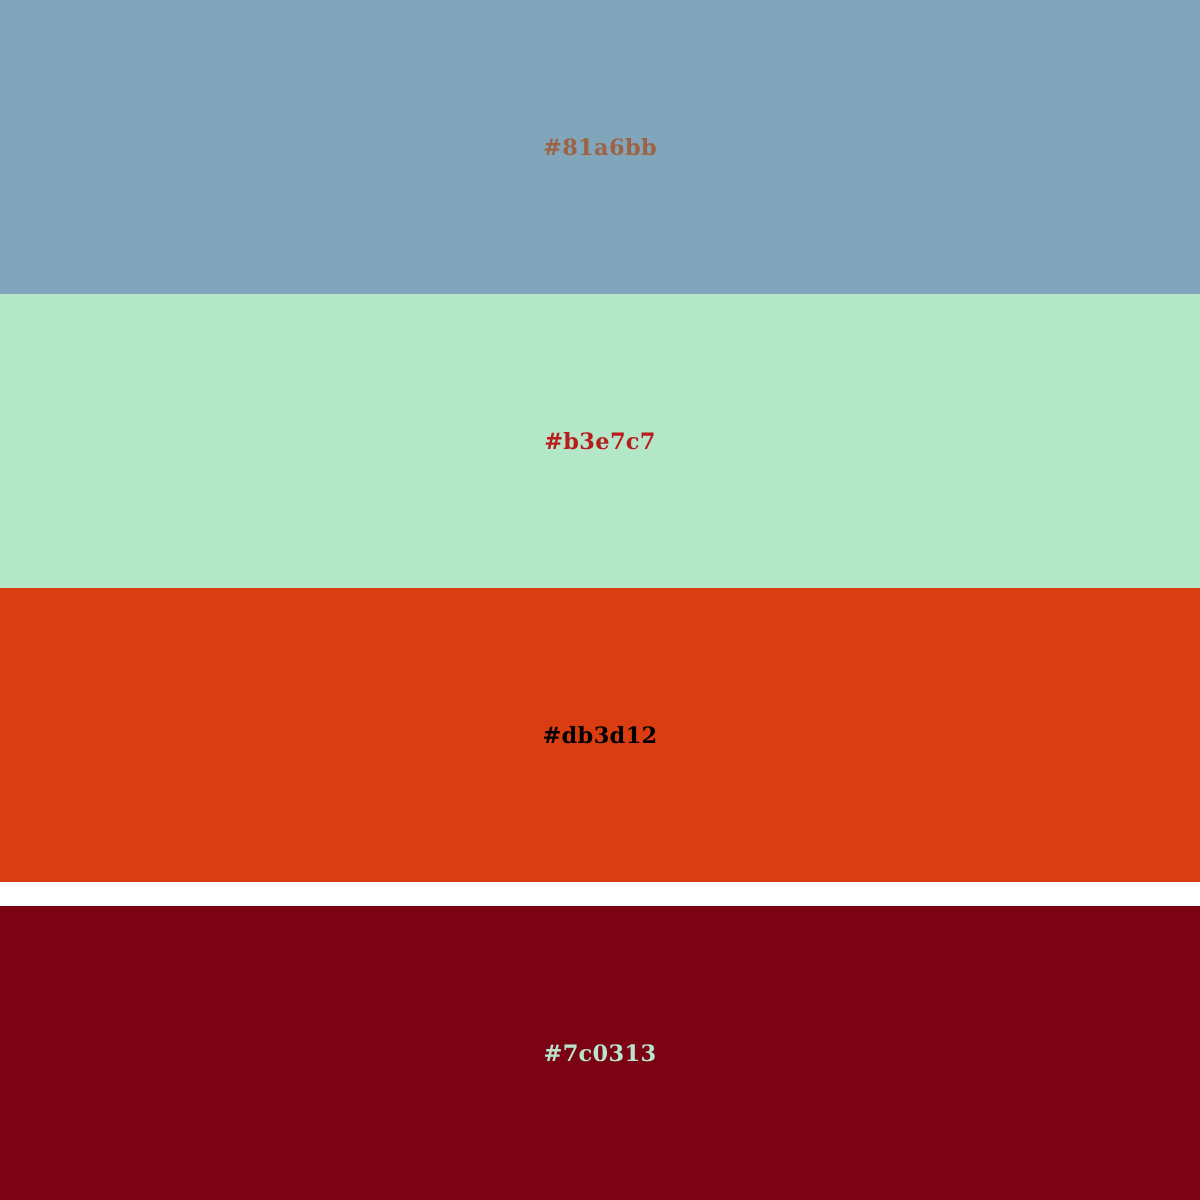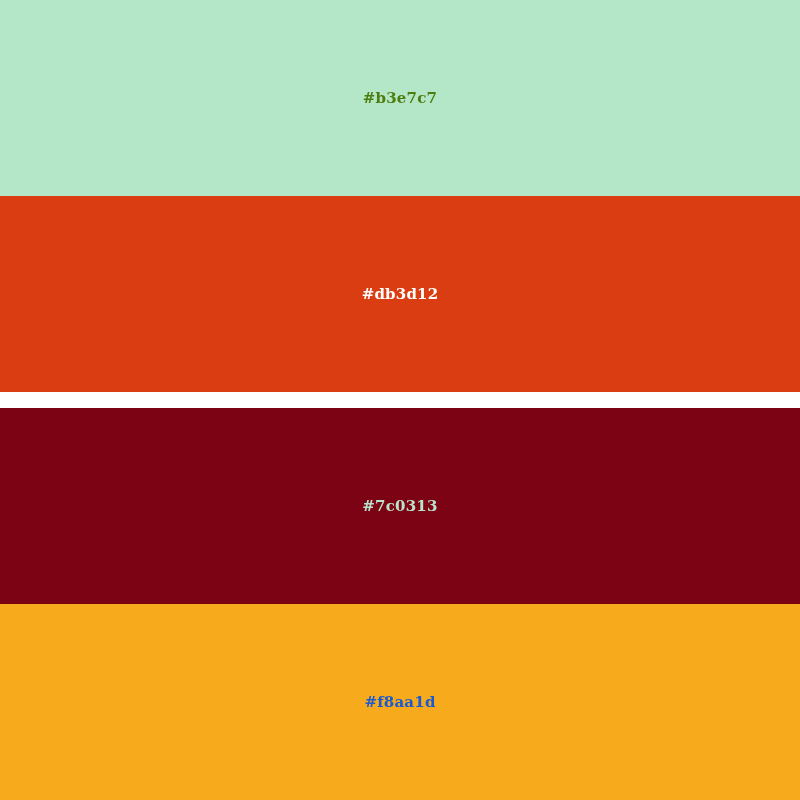--- a/index.html
+++ b/index.html
@@ -35,31 +35,31 @@
     line-height: 1;
     white-space: nowrap;
     user-select: none;
   }
 </style>
 </head>
 <body>
 
 <div id="swatch-stack">
 
+  <div class="swatch-band" style="background-color: rgb(129, 166, 187);">
+    <span class="swatch-label" style="color: rgb(156, 100, 69);">#81a6bb</span>
+  </div>
 
   <div class="swatch-band" style="background-color: rgb(179, 231, 199);">
-    <span class="swatch-label" style="color: #4d7c0f;">#b3e7c7</span>
+    <span class="swatch-label" style="color: #b91c1c;">#b3e7c7</span>
   </div>
 
 
   <div class="swatch-band" style="background-color: rgb(219, 61, 18);">
-    <span class="swatch-label" style="color: #ffffff;">#db3d12</span>
+    <span class="swatch-label" style="color: #000000;">#db3d12</span>
   </div>
 
   <div class="swatch-band" style="background-color: rgb(124, 3, 19); margin-top: 16px;">
     <span class="swatch-label" style="color: rgb(184, 227, 205);">#7c0313</span>
   </div>
 
-  <div class="swatch-band" style="background-color: rgb(248, 170, 29);">
-    <span class="swatch-label" style="color: rgb(26, 90, 208);">#f8aa1d</span>
-  </div>
 
 </div>
 
 </body></html>

